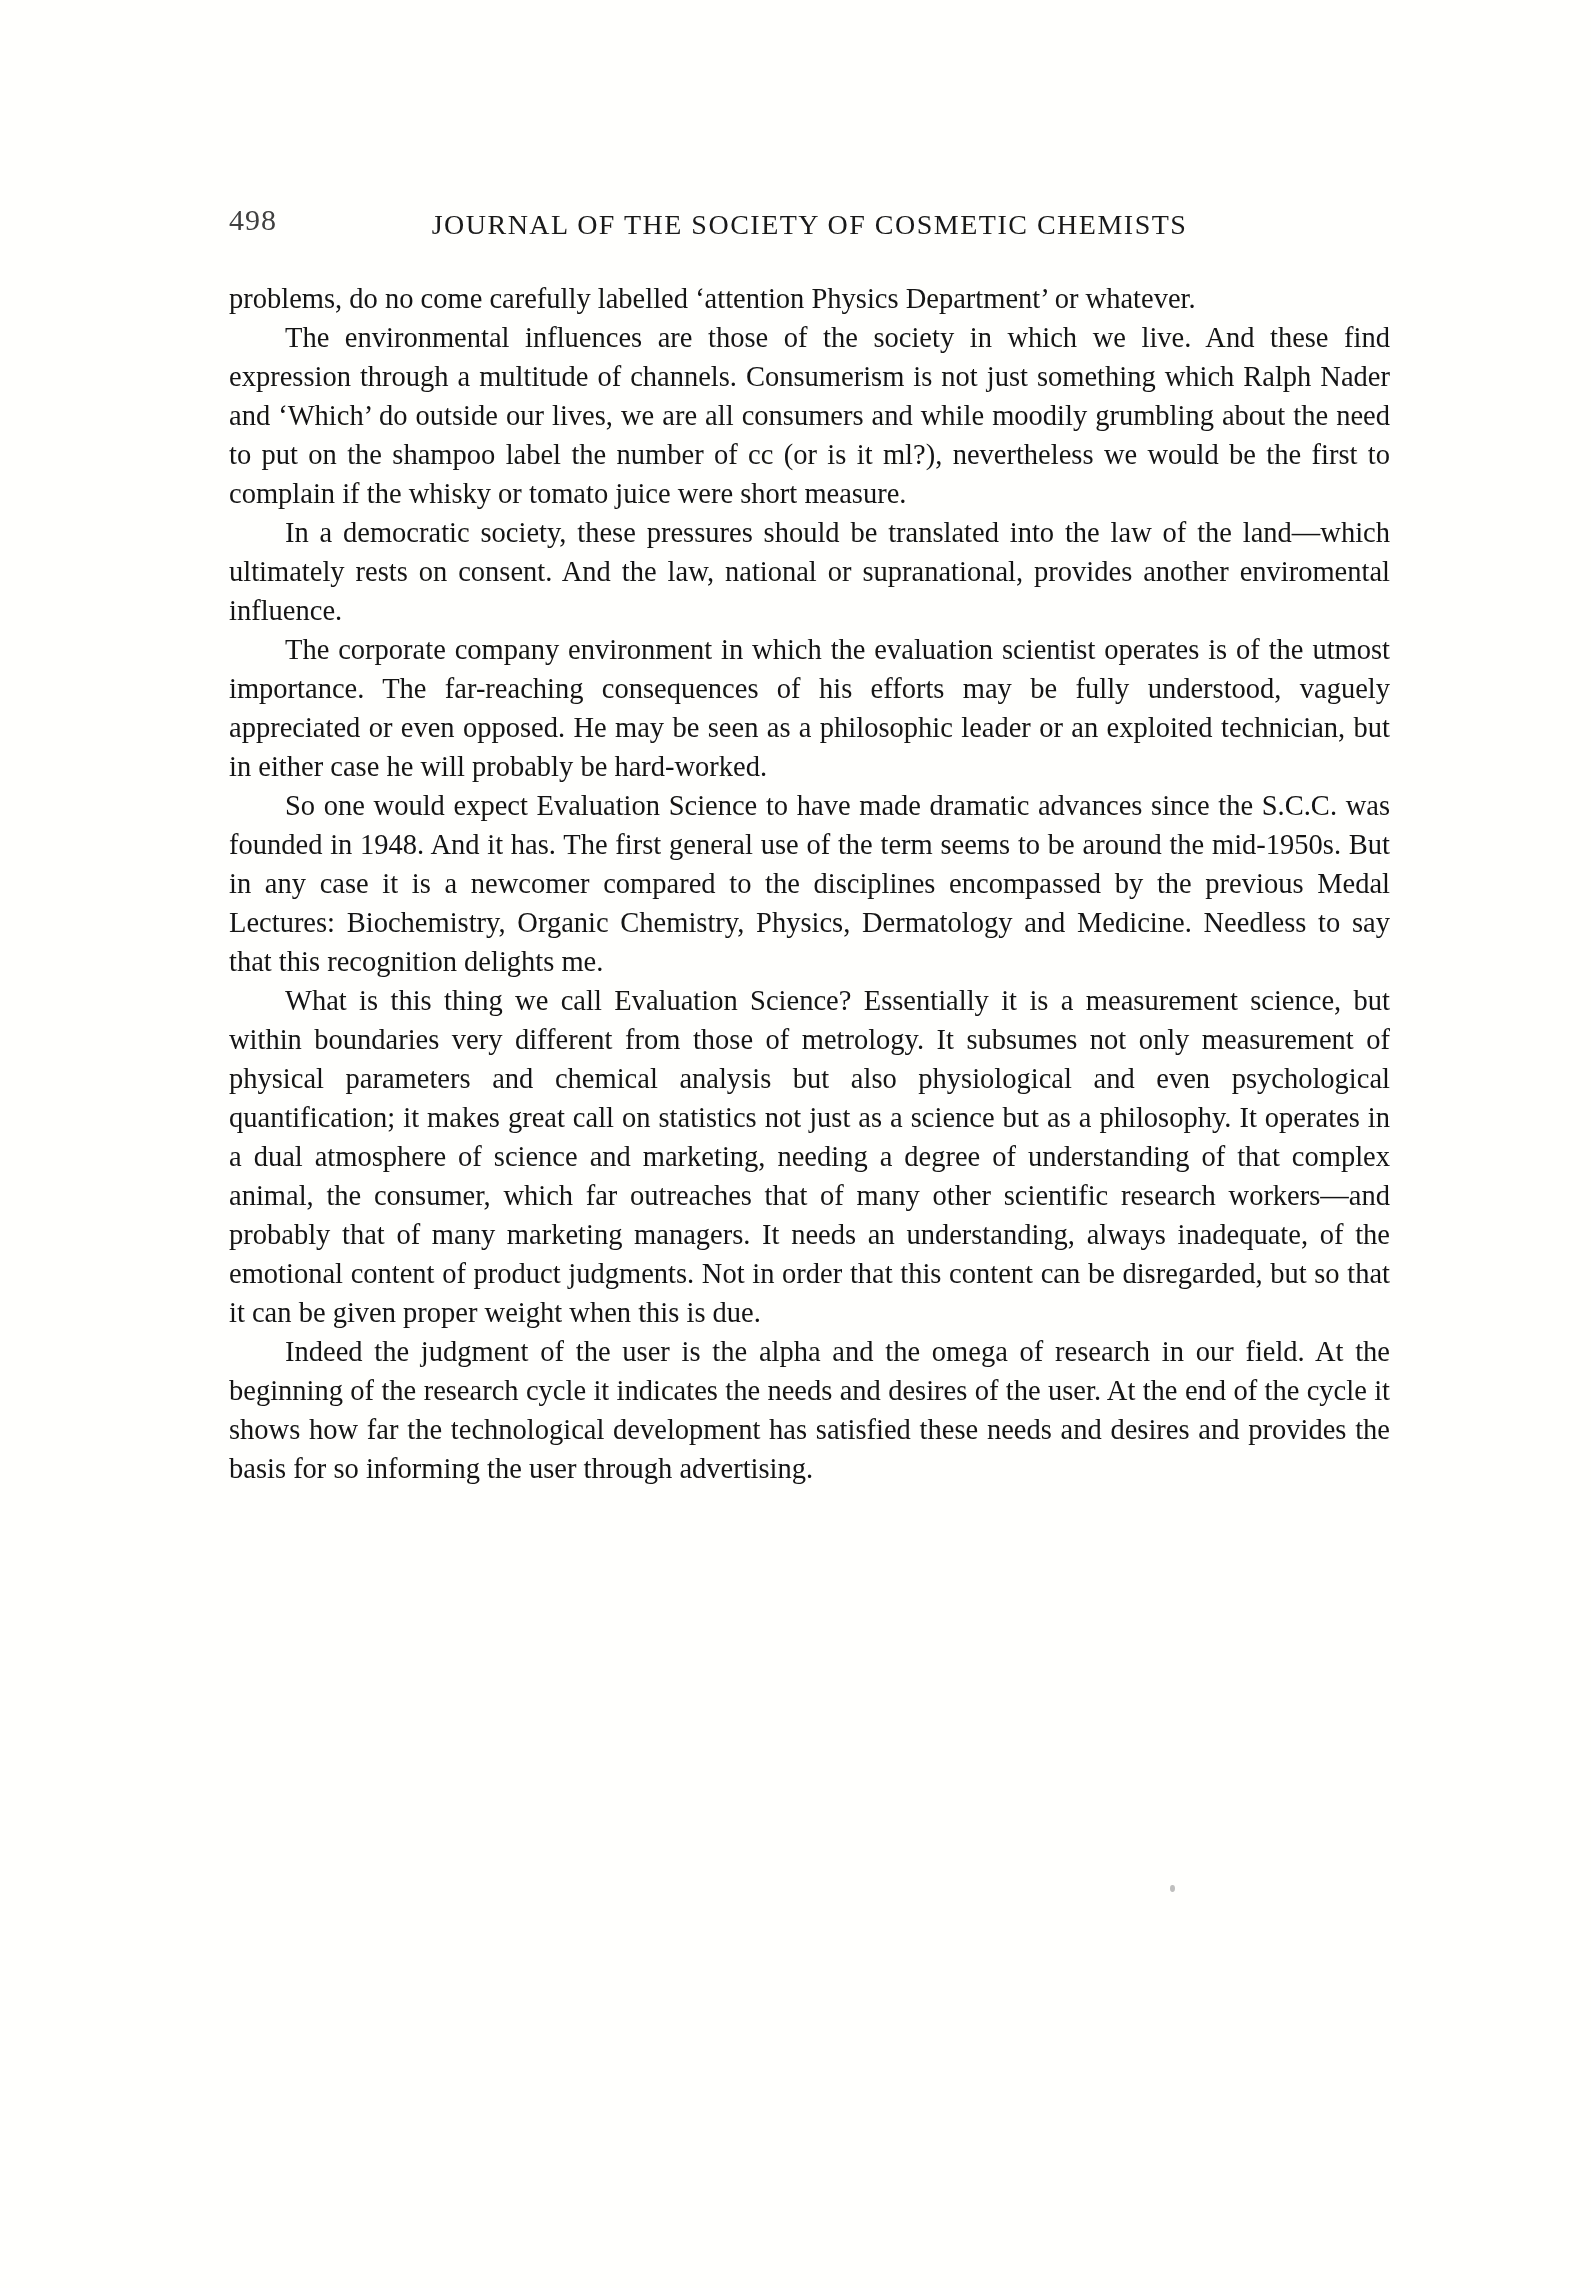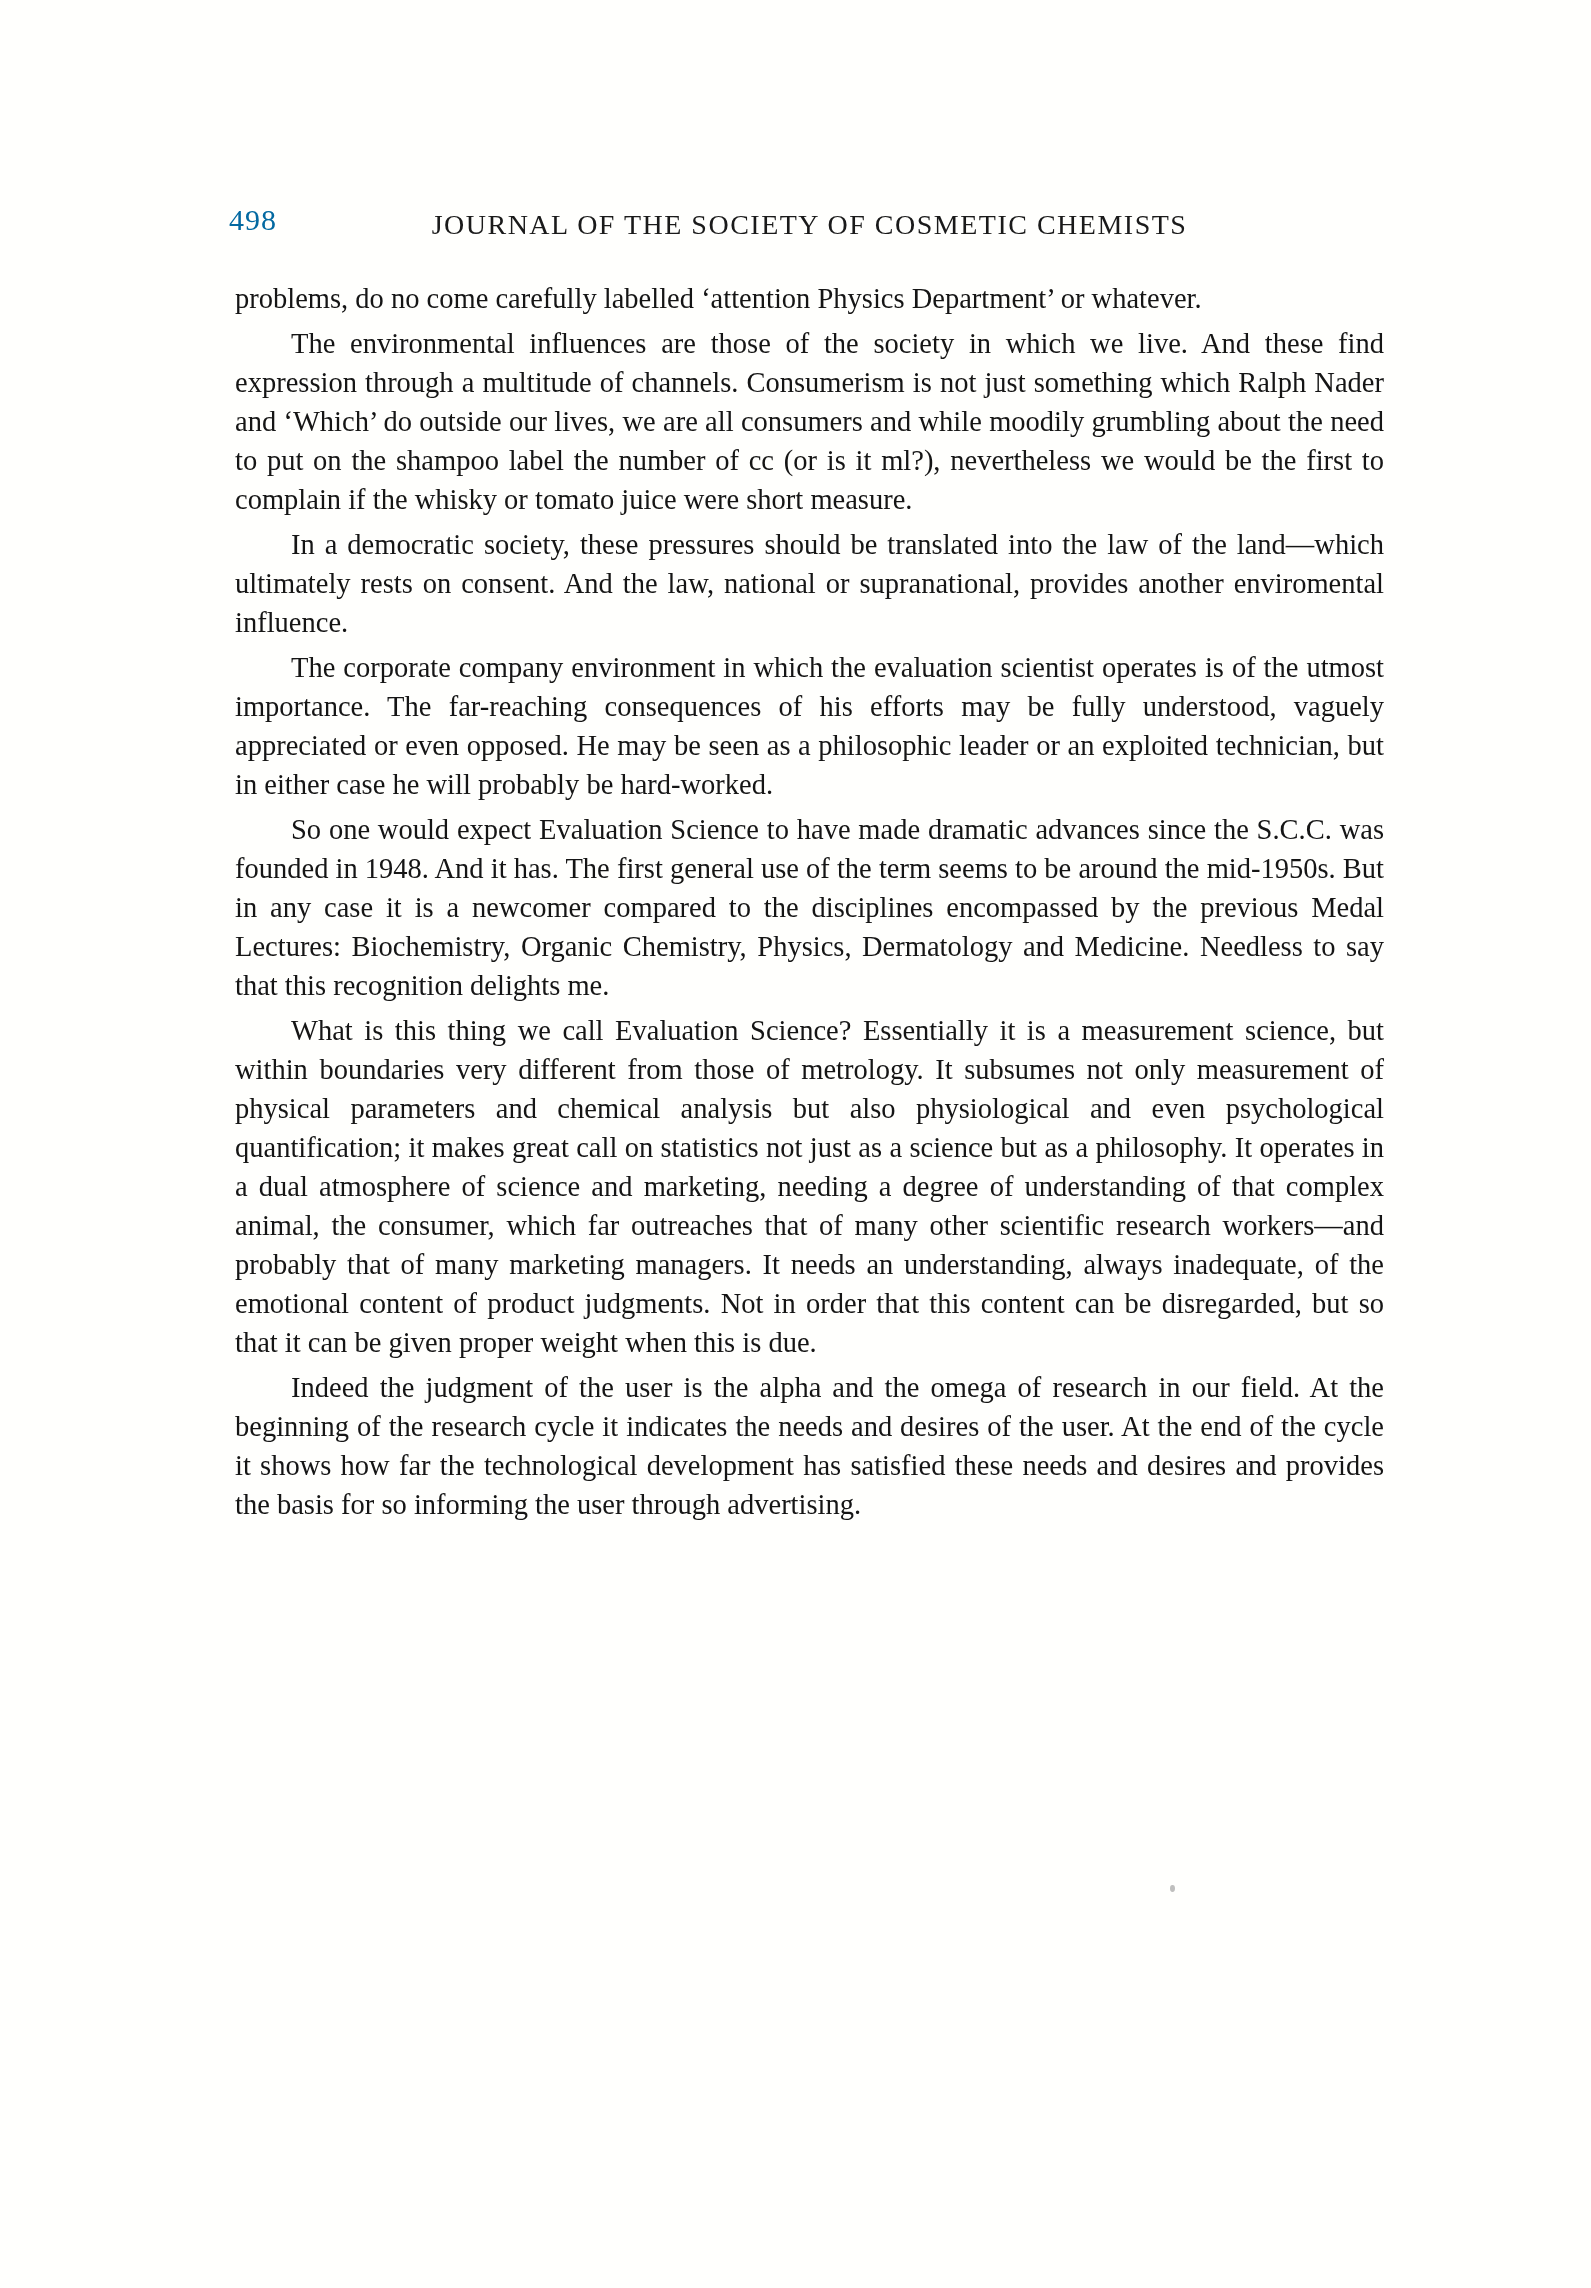--- a/index.html
+++ b/index.html
@@ -27,38 +27,38 @@
     position: relative;
     height: 41px;
     margin-bottom: 35px;
   }
   .page-number {
     position: absolute;
     left: 0;
     top: 0;
     font-size: 30px;
     letter-spacing: 1px;
-    color: #0369a1;
+    color: #404040;
   }
   .journal-title {
     display: block;
     text-align: center;
     font-size: 28px;
     letter-spacing: 1.5px;
     padding-top: 5.8px;
     color: #1a1a1a;
     white-space: nowrap;
   }
   .article-body {
     font-size: 28.5px;
     line-height: 39px;
     text-align: justify;
     color: #151515;
   }
-  .article-body p { margin: 6px; }
+  .article-body p { margin: 0; }
   .para.indent { text-indent: 56px; }
   .scan-speck {
     position: absolute;
     left: 1170px;
     top: 1885px;
     width: 4.8px;
     height: 6.8px;
     background: #8a8a8a;
     border-radius: 50%;
     opacity: 0.55;

